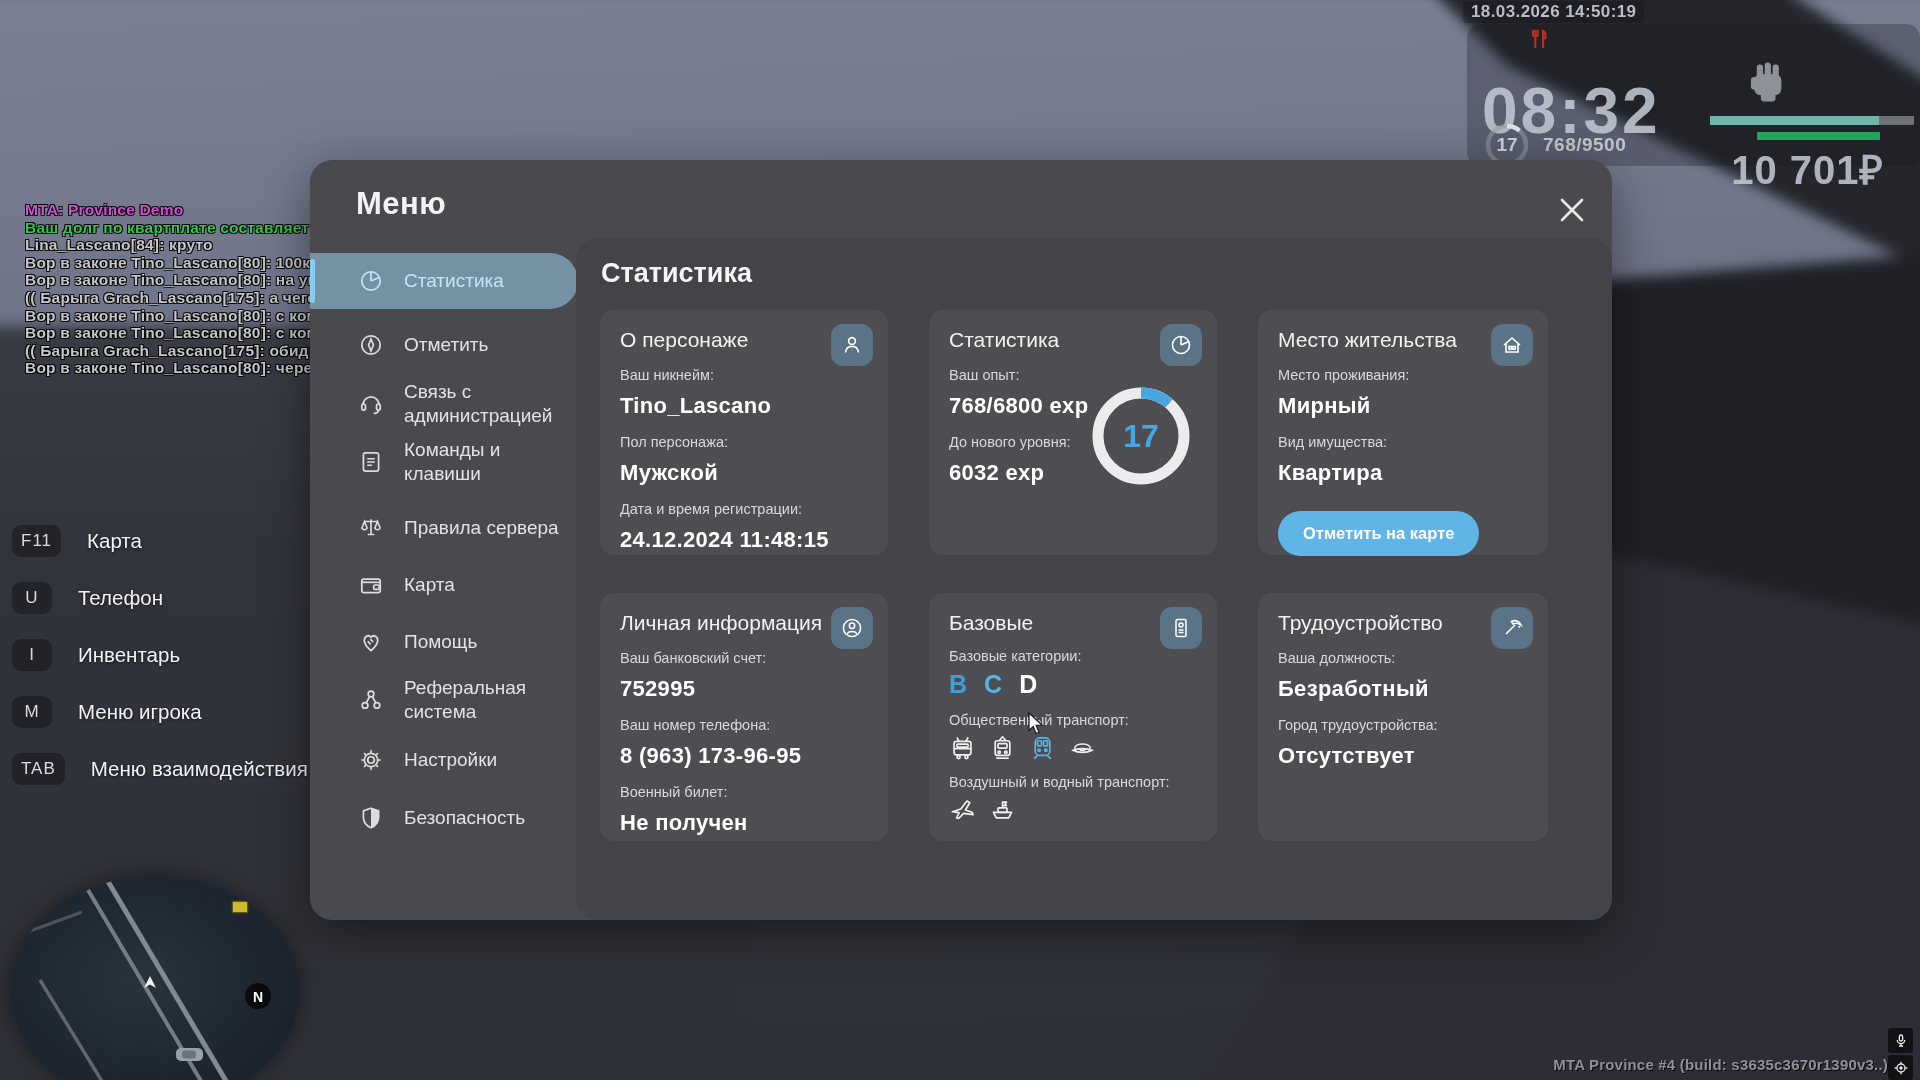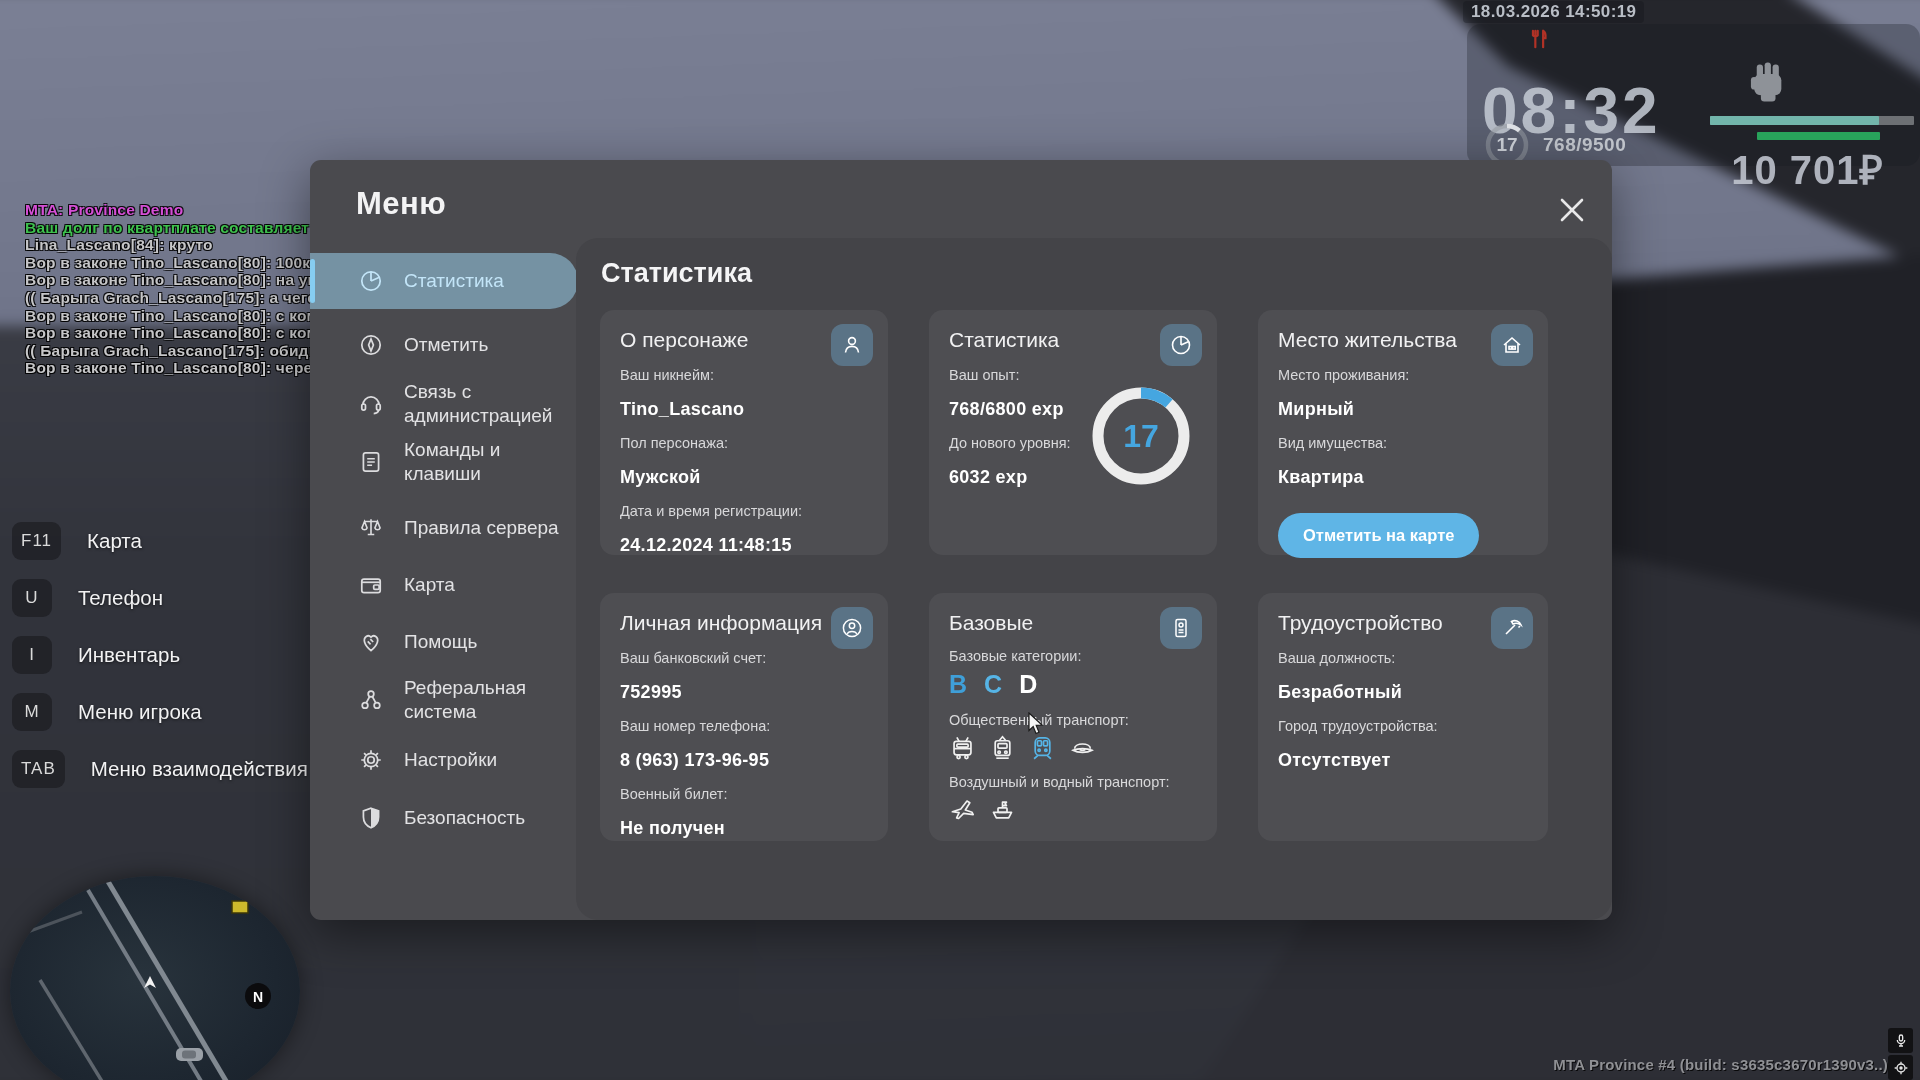--- a/index.html
+++ b/index.html
@@ -21,21 +21,21 @@
     background:linear-gradient(180deg,#3a3c45 0%,#32343c 30%,#2f3138 100%); }
 
   
   .chat { position:absolute; left:25px; top:201px; width:470px; z-index:5; }
   .chat-line { font-size:15.5px; font-weight:700; line-height:17.6px; color:#c6c6c8; letter-spacing:.2px;
     text-shadow:1px 1px 0 rgba(0,0,0,.85), -1px 1px 0 rgba(0,0,0,.85), 1px -1px 0 rgba(0,0,0,.85), -1px -1px 0 rgba(0,0,0,.85); white-space:nowrap; }
 
   
   .keybinds { position:absolute; left:12px; top:522px; z-index:5; }
   .kb-row { display:flex; align-items:center; height:38px; margin-bottom:19px; }
-  .kb-key { min-width:40px; height:38px; padding:16px 9px; background:rgba(22,22,26,.55); border-radius:9px;
+  .kb-key { min-width:40px; height:32px; padding:16px 9px; background:rgba(22,22,26,.55); border-radius:9px;
     color:#dadada; font-size:17px; display:flex; align-items:center; justify-content:center; letter-spacing:1px; }
   .kb-label { margin-left:26px; color:#f2f2f3; font-size:20.5px; text-shadow:0 1px 3px rgba(0,0,0,.6); }
 
   
   .minimap { position:absolute; left:10px; top:876px; width:290px; height:230px; border-radius:50%;
     overflow:hidden; z-index:20; background:radial-gradient(ellipse at 45% 45%, #28333c 0%, #1d2630 60%, #171e27 100%);
     box-shadow:0 0 22px rgba(0,0,0,.45); }
 
   
   .hud { position:absolute; left:1455px; top:0; width:465px; height:185px; z-index:6; color:#bcc0c8;font-weight:bold; }
@@ -50,21 +50,21 @@
   .hud-exp { position:absolute; left:88px; top:134px; font-size:19px; color:#c3c7ce; letter-spacing:.5px; }
   .hud-fist { position:absolute; left:288px; top:50px; width:50px; height:64px; color:#8e9298; }
   .bar-teal-track { position:absolute; left:255px; top:116px; width:204px; height:9px; background:rgba(236,240,242,.38); border-radius:1px; }
   .bar-teal-fill { height:100%; border-radius:1px; }
   .bar-green { position:absolute; left:302px; top:132px; width:123px; height:8px; border-radius:1px; }
   .hud-money { position:absolute; left:245px; top:141px; width:215px; text-align:center; font-size:40px;
     color:rgba(193,198,208,.88); letter-spacing:1px; }
 
   
   .modal { position:absolute; left:310px; top:160px; width:1302px; height:760px; background:#4a4a4e;
-    border-radius:11px; z-index:10; box-shadow:0 14px 50px rgba(0,0,0,.45); }
+    border-radius:22px; z-index:10; box-shadow:0 14px 50px rgba(0,0,0,.45); }
   .modal-title { position:absolute; left:46px; top:26px; font-size:31px; font-weight:700; color:#f3f3f4; letter-spacing:.5px; }
   .modal-close { position:absolute; left:1246px; top:34px; width:32px; height:32px; cursor:pointer; color:#e8e8e9; }
 
   .side-item { position:absolute; left:0; width:268px; display:flex; align-items:center; color:#e2e2e4; cursor:pointer; }
   .side-item .s-icon { position:absolute; left:48px; width:26px; height:26px; color:#dcdcde; }
   .side-item .s-label { position:absolute; left:94px; width:164px; font-size:19px; line-height:24px; }
   .side-item.active { background:#7592a3; border-radius:0 30px 30px 0; }
   .side-item.active::before { content:""; position:absolute; left:0; top:6px; bottom:6px; width:5px; background:#86cdf1; border-radius:3px; }
   .side-item.active .s-label, .side-item.active .s-icon { color:#c3e5f8; }
 
@@ -72,21 +72,21 @@
   .content-title { position:absolute; left:25px; top:20px; font-size:27px; font-weight:700; color:#f5f5f6; }
 
   .cards { position:absolute; left:24px; top:72px; display:grid; grid-template-columns:288px 288px 290px;
     grid-template-rows:245px 248px; column-gap:41px; row-gap:38px; }
   .card { position:relative; background:#4e4e52; border-radius:14px; padding:18px 20px; }
   .card-title { font-size:21px; color:#f1f1f2; font-weight:400; }
   .chip { position:absolute; right:15px; top:14px; width:42px; height:42px; background:#5a7386; border-radius:12px;
     display:flex; align-items:center; justify-content:center; color:#fff; }
   .chip svg { width:24px; height:24px; }
   .flabel { margin-top:15px; font-size:14.5px; color:#d8d8da; }
-  .fvalue { margin-top:16px; font-size:18px; font-weight:700; color:#fff; letter-spacing:.3px; }
+  .fvalue { margin-top:10px; font-size:22px; font-weight:700; color:#fff; letter-spacing:.3px; }
 
   .ring-wrap { position:absolute; right:24px; top:74px; width:104px; height:104px; }
   .ring-num { position:absolute; inset:0; display:flex; align-items:center; justify-content:center;
     font-size:32px; font-weight:700; color:#45a6e0; }
 
   .map-btn { display:inline-block; margin-top:25px; padding:13px 25px; background:#5fb5e6; color:#fff;
     font-size:16.5px; font-weight:700; border:none; border-radius:24px; cursor:pointer; font-family:inherit; }
 
   .lic-label { margin-top:13px; font-size:14.5px; color:#d8d8da; }
   .lic-cats { display:flex; gap:17px; margin-top:6px; }

